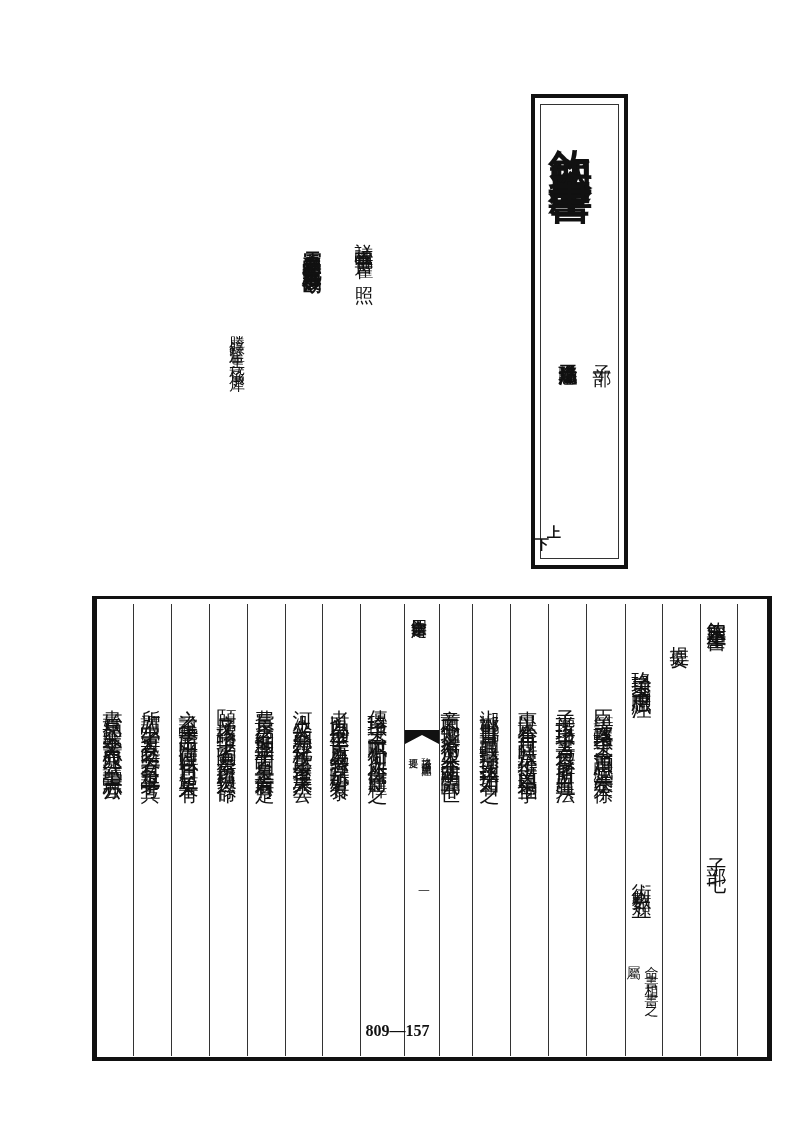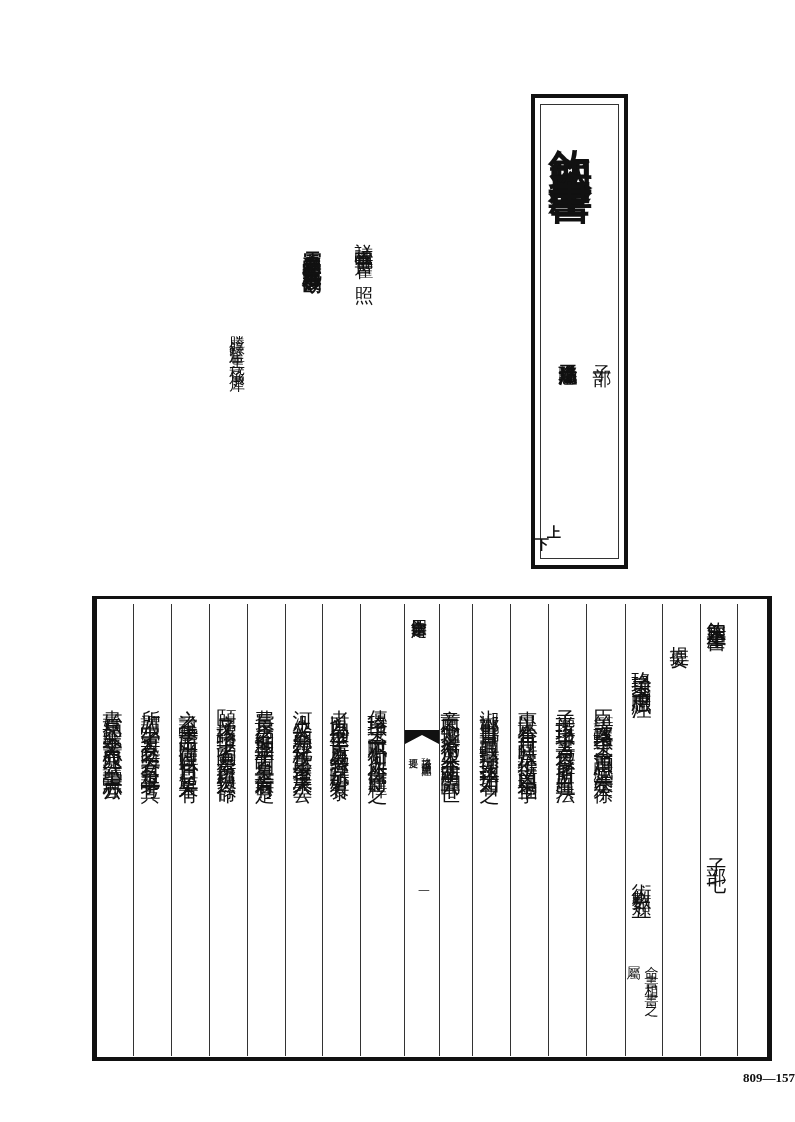--- a/index.html
+++ b/index.html
@@ -142,24 +142,24 @@
     }
     .banxin-page {
       left: 13px;
       top: 280px;
       font-size: 12px;
     }
     .page-number {
       position: absolute;
       left: 0;
       width: 795px;
-      top: 1070px;
-      text-align: right;
+      top: 1022px;
+      text-align: center;
       font-family: "Liberation Serif", "DejaVu Serif", serif;
-      font-size: 13px;
+      font-size: 16px;
       font-weight: bold;
     }
   </style>
 </head>
 <body>
 
 <div class="title-frame">
   <div class="title-inner">
     <div class="vcol title-main">欽定四庫全書</div>
     <div class="vcol title-section">子部</div>

